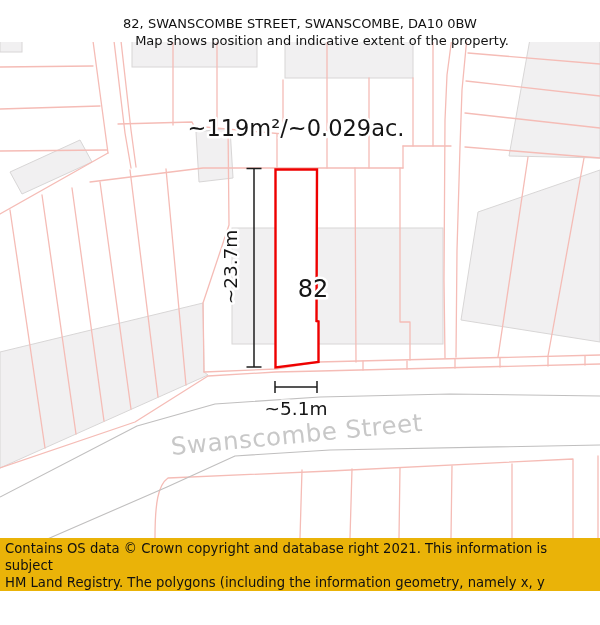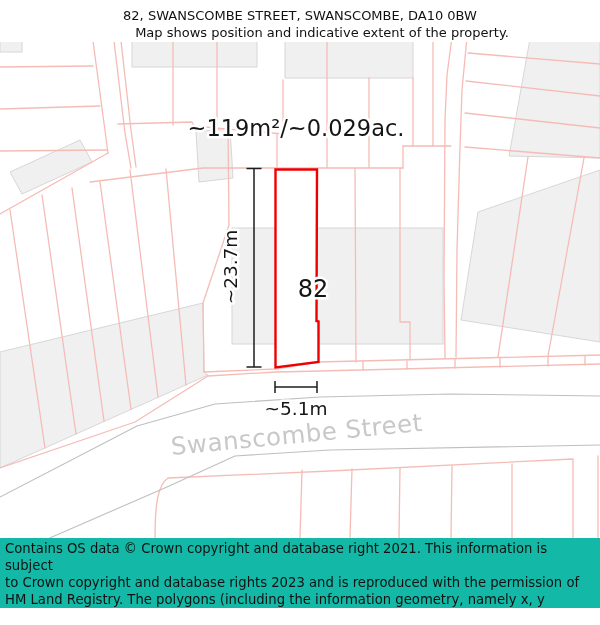--- a/index.html
+++ b/index.html
@@ -5,39 +5,39 @@
   html,body{margin:0;padding:0;}
   body{
     width:600px;height:625px;position:relative;background:#ffffff;
     font-family:"DejaVu Sans","Liberation Sans",sans-serif;
     -webkit-font-smoothing:antialiased;overflow:hidden;
   }
   .titlebar{
     position:absolute;top:0;left:0;width:600px;height:42px;
     text-align:center;color:#111;background:#fff;z-index:3;
   }
-  .titlebar .l1{font-size:13px;line-height:16px;padding-top:8px;}
+  .titlebar .l1{font-size:13px;line-height:16px;padding-top:16px;}
   .titlebar .l2{font-size:13px;line-height:16px;padding-top:1px;padding-left:44px;}
   .mapwrap{position:absolute;top:41px;left:0;width:544px;height:497px;background:#fff;}
   svg{display:block;}
   .bld{fill:var(--building-fill,#f1f0f1);stroke:var(--building-stroke,#d8d6d6);stroke-width:1;}
   .parcel{fill:none;stroke:var(--parcel-line,#f5bcb6);stroke-width:1.3;stroke-linejoin:round;stroke-linecap:round;}
   .road{fill:none;stroke:var(--road-edge,#c0bfbf);stroke-width:1.1;stroke-linejoin:round;}
   .plot{fill:#ffffff;stroke:var(--plot-outline,#ee0000);stroke-width:2.4;stroke-linejoin:miter;}
   .dim{stroke:var(--dimension,#1c1c1c);stroke-width:1.5;fill:none;}
   .maptext{fill:#151515;stroke:#ffffff;stroke-width:5px;paint-order:stroke;stroke-linejoin:round;}
   .areatext{font-size:22.5px;}
   .plotnum{font-size:24px;}
   .dimtext{font-size:18.5px;}
   .streettext{
     fill:var(--street-text,#c8c8c8);font-size:24.5px;letter-spacing:0.5px;stroke:none;
   }
   .footer{
     position:absolute;left:0;top:538px;width:592px;padding:2px 4px 0 5px;
-    font-size:13.2px;line-height:17px;color:#111;background:#14b8a6;z-index:3;
+    font-size:13.2px;line-height:17px;color:#111;background:#eab308;z-index:3;
   }
 </style>
 </head>
 <body>
 
 <div class="titlebar">
   <div class="l1">82, SWANSCOMBE STREET, SWANSCOMBE, DA10 0BW</div>
   <div class="l2">Map shows position and indicative extent of the property.</div>
 </div>
 
@@ -146,16 +146,15 @@
   <text class="maptext areatext" x="296" y="95" text-anchor="middle">~119m²/~0.029ac.</text>
   <text class="maptext plotnum" x="313" y="256" text-anchor="middle">82</text>
   <text class="maptext dimtext" x="237" y="226" text-anchor="middle" transform="rotate(-90 237 226)">~23.7m</text>
   <text class="maptext dimtext" x="296" y="374" text-anchor="middle">~5.1m</text>
   <text class="streettext" x="297" y="402" text-anchor="middle" transform="rotate(-5.5 297 396)">Swanscombe Street</text>
 </svg>
 </div>
 
 <div class="footer">
   <div>Contains OS data © Crown copyright and database right 2021. This information is subject</div>
-  <div>to Crown copyright and database rights 2023 and is reproduced with the permission of</div>
   <div>HM Land Registry. The polygons (including the information geometry, namely x, y</div>
 
 </div>
 
 </body></html>

